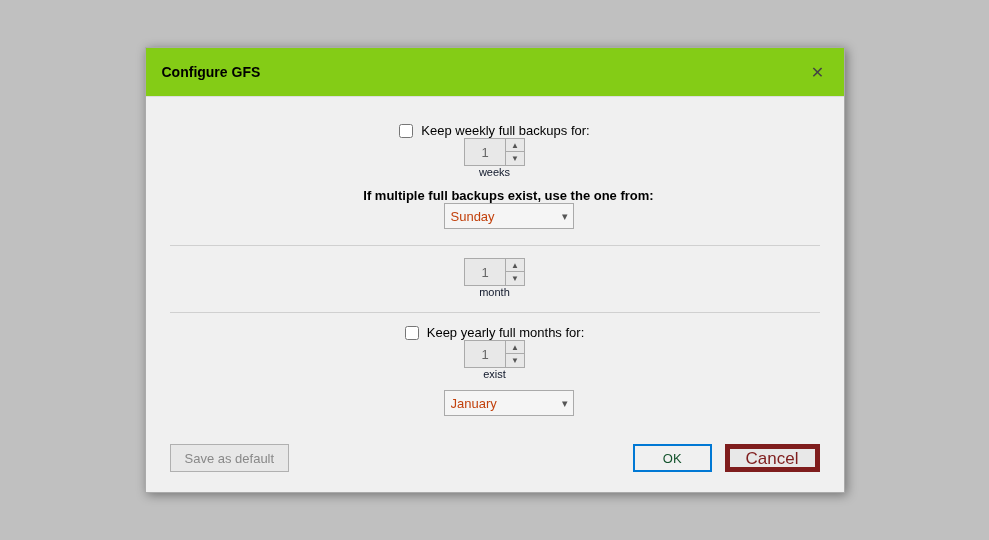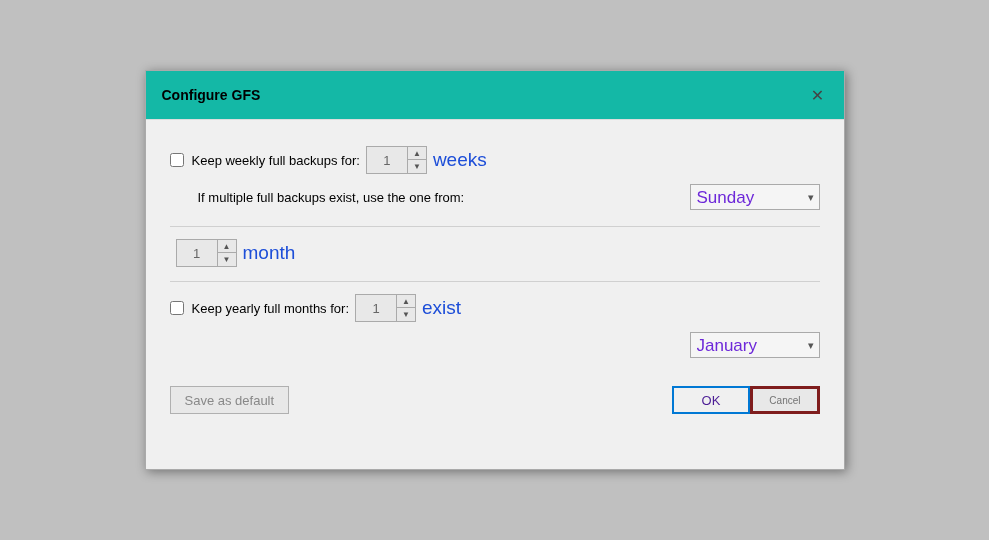--- a/index.html
+++ b/index.html
@@ -22,21 +22,21 @@
 
     .dialog {
       background: #f0f0f0;
       border: 1px solid #aaa;
       box-shadow: 2px 2px 10px rgba(0,0,0,0.4);
       width: 700px;
       min-height: 400px;
     }
 
     .title-bar {
-      background: #14b8a6;
+      background: #84cc16;
       padding: 10px 12px 10px 16px;
       display: flex;
       align-items: center;
       justify-content: space-between;
       border-bottom: 1px solid #ddd;
     }
 
     .title-bar-text {
       font-size: 14px;
       font-weight: 600;
@@ -61,20 +61,21 @@
     }
 
     .section {
       margin-bottom: 8px;
     }
 
     .row {
       display: flex;
       align-items: center;
       padding: 6px 0;
+      flex-direction: column;
     }
 
     .row.indented {
       padding-left: 28px;
       padding-top: 4px;
       padding-bottom: 8px;
     }
 
     .checkbox-wrapper {
       display: flex;
@@ -133,36 +134,36 @@
       font-size: 8px;
       color: #555;
       padding: 0;
     }
 
     .spinner-btn:first-child {
       border-bottom: 1px solid #aaa;
     }
 
     .unit-label {
-      font-size: 19px;
-      color: #1d4ed8;
+      font-size: 11px;
+      color: #0f172a;
     }
 
     .spacer {
       flex: 1;
     }
 
     select.dropdown {
       height: 26px;
       min-width: 130px;
       border: 1px solid #aaa;
       background: #f5f5f5;
-      font-size: 17px;
+      font-size: 13px;
       padding: 0 6px;
-      color: #6d28d9;
+      color: #c2410c;
       cursor: pointer;
       appearance: none;
       -webkit-appearance: none;
       padding-right: 24px;
       position: relative;
     }
 
     .select-wrapper {
       position: relative;
       display: inline-block;
@@ -183,58 +184,58 @@
       height: 1px;
       background: #d0d0d0;
       margin: 6px 0;
     }
 
     .button-row {
       display: flex;
       align-items: center;
       justify-content: flex-end;
       padding: 12px 0 4px 0;
-      gap: 0;
+      gap: 13px;
     }
 
     .btn-save-default {
       margin-right: auto;
       height: 28px;
       padding: 0 14px;
       background: #e8e8e8;
       border: 1px solid #b0b0b0;
       font-size: 13px;
       color: #888;
       cursor: not-allowed;
     }
 
     .btn-ok {
       height: 28px;
       padding: 0 28px;
       background: #f0f0f0;
       border: 2px solid #0078d4;
       font-size: 13px;
-      color: #4c1d95;
+      color: #14532d;
       cursor: pointer;
       font-weight: 500;
     }
 
     .btn-cancel {
       height: 28px;
       padding: 0 16px;
       background: #e8e8e8;
-      border: 3px solid #7f1d1d;
-      font-size: 10px;
-      color: #737373;
+      border: 5px solid #7f1d1d;
+      font-size: 17px;
+      color: #7f1d1d;
       cursor: pointer;
     }
 
     .row-indented-label {
       font-size: 13px;
-      font-weight: 400;
+      font-weight: 700;
       color: #000;
     }
   </style>
 </head>
 <body>
 
 <div class="dialog">
 
   <div class="title-bar">
     <span class="title-bar-text">Configure GFS</span>

